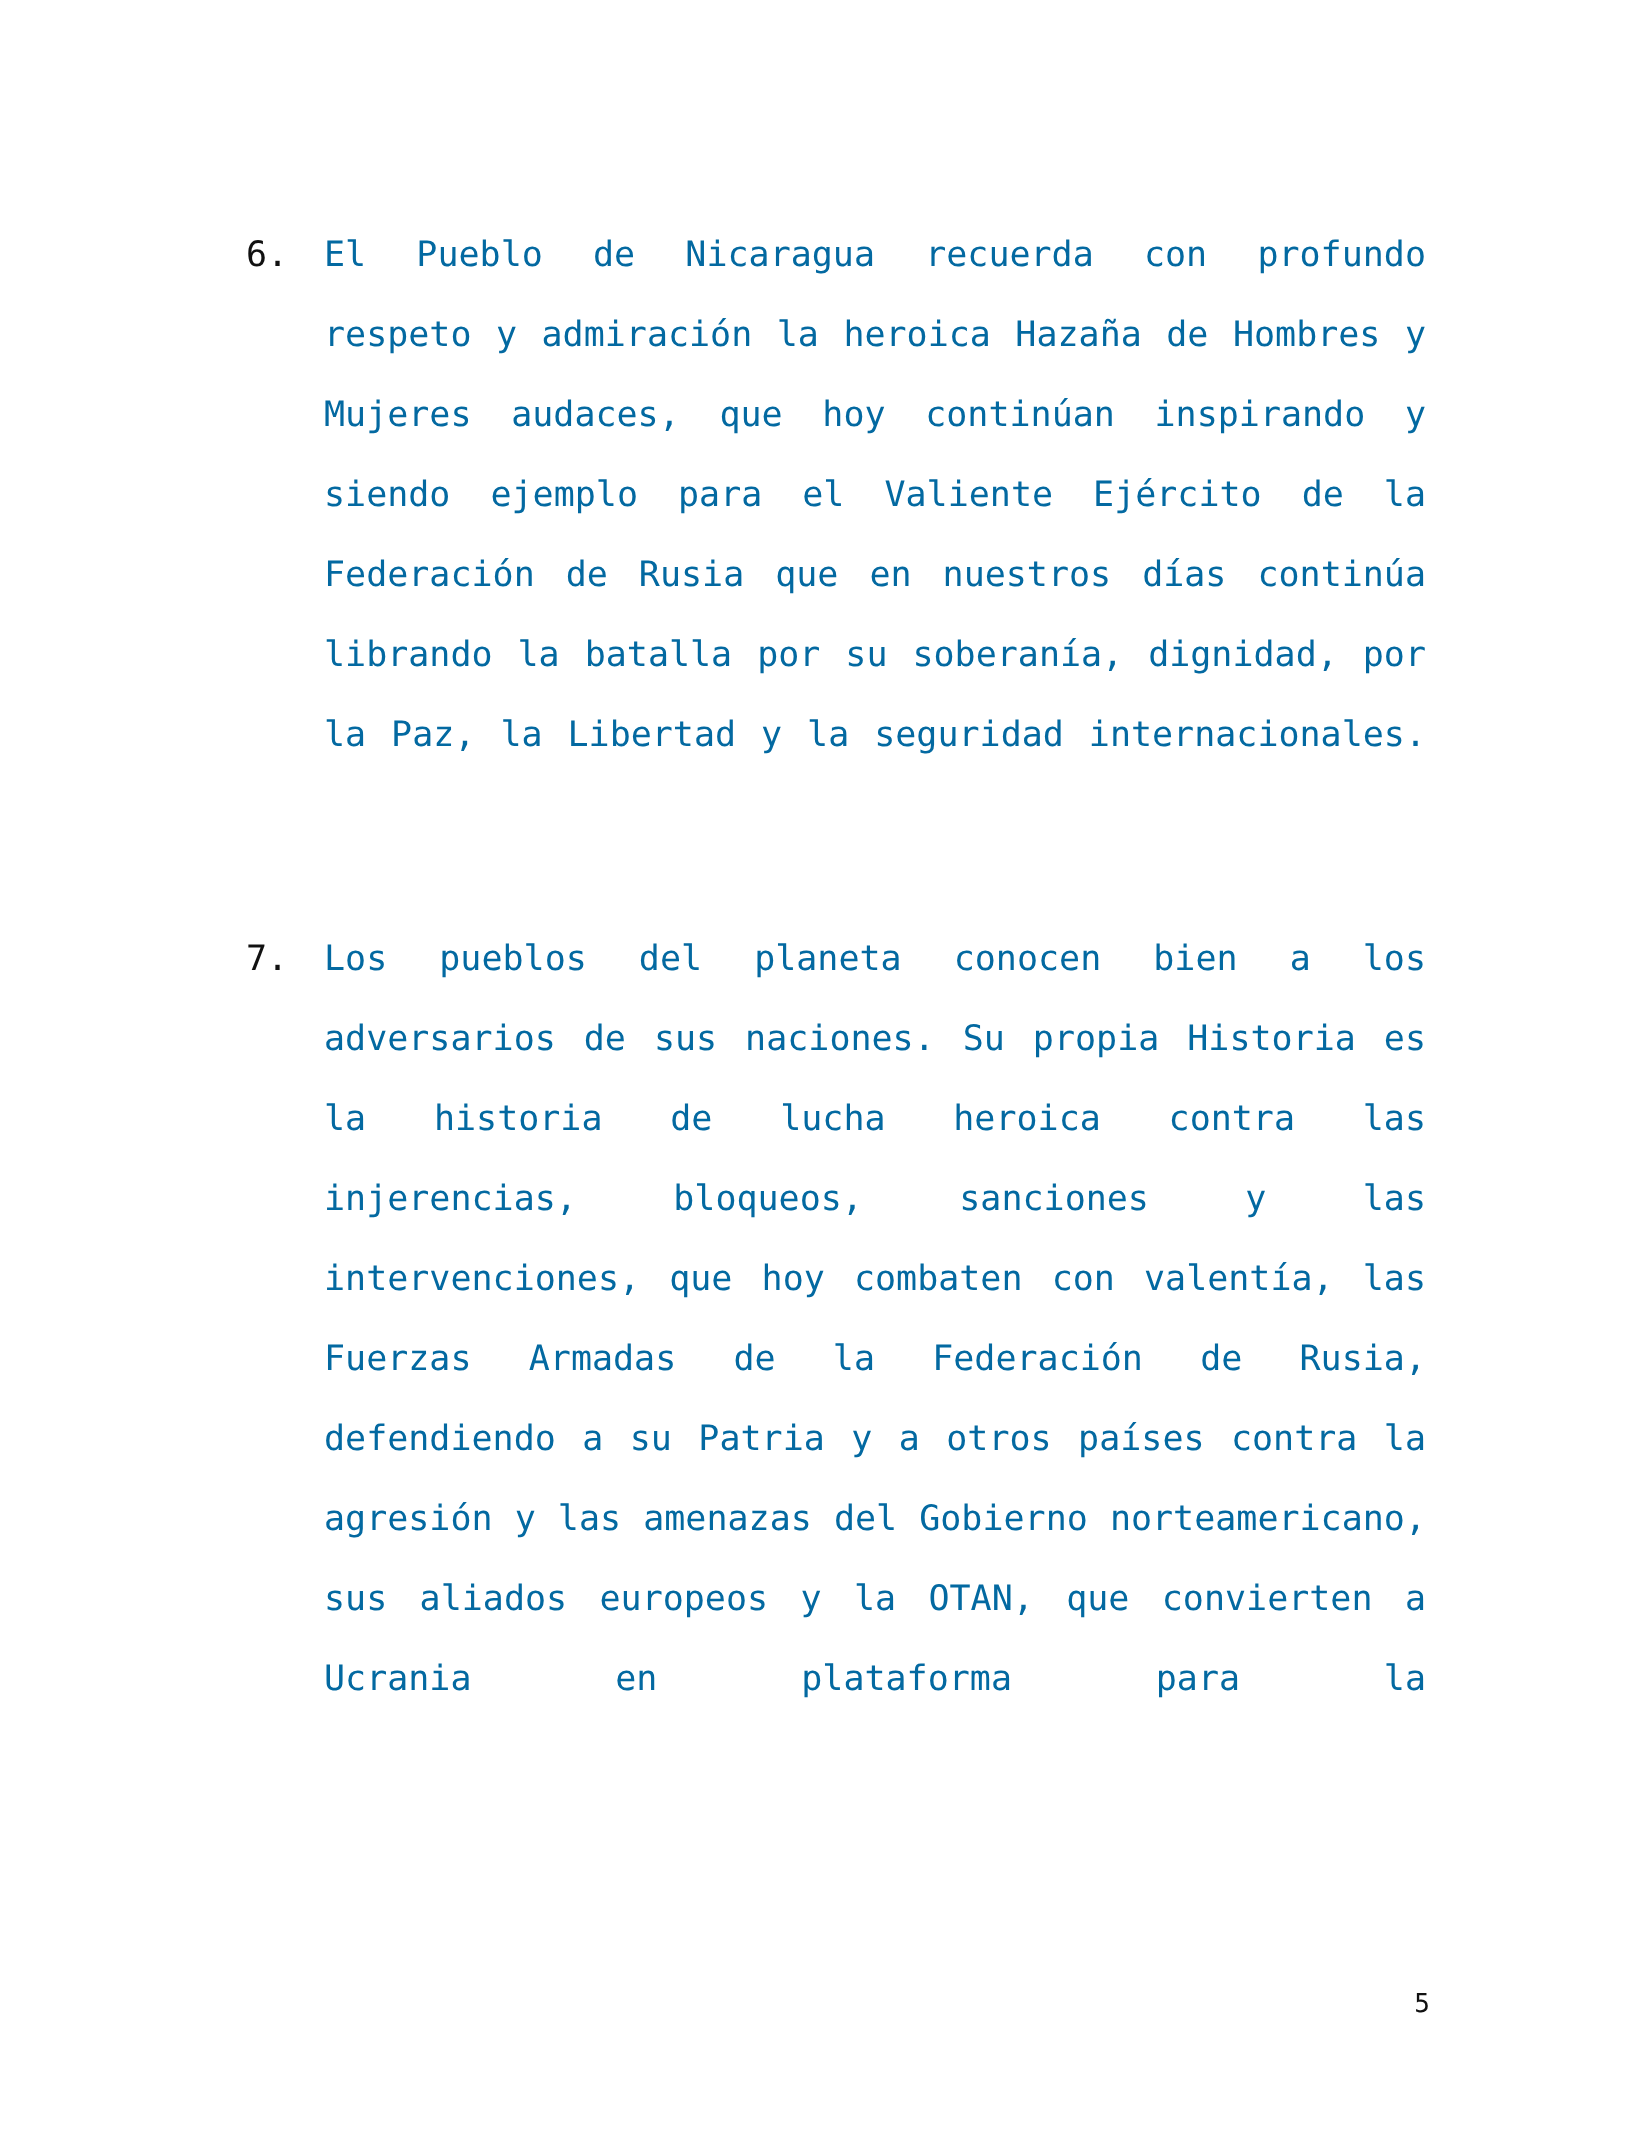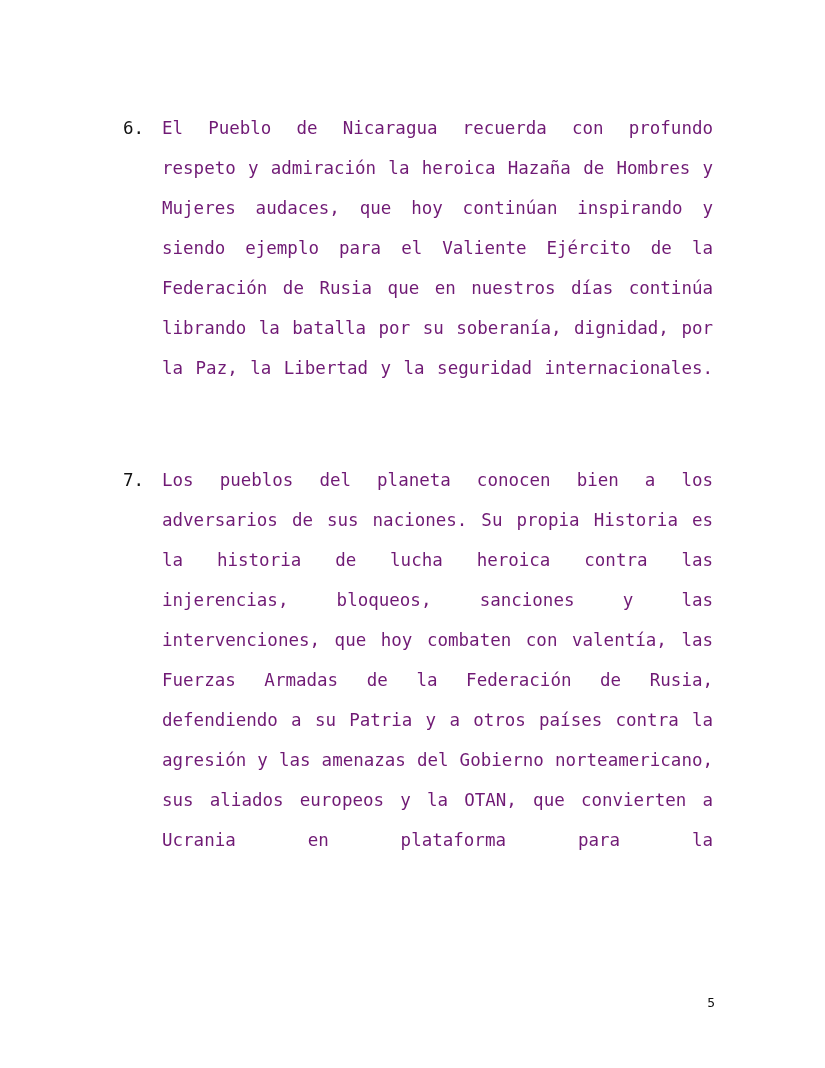--- a/index.html
+++ b/index.html
@@ -38,21 +38,21 @@
     color: #111;
     text-align: left;
     padding-left: 5px;
     box-sizing: border-box;
     font-family: "DejaVu Sans Mono", monospace;
   }
   .body-text {
     flex: 1 1 auto;
     font-size: 17.5px;
     line-height: 40px;
-    color: #701a75;
+    color: #0369a1;
     text-align: justify;
     text-justify: inter-word;
     font-family: "DejaVu Sans Mono", monospace;
     word-spacing: 0.5px;
   }
   
   .body-text::after {
     content: "";
     display: inline-block;
     width: 100%;

